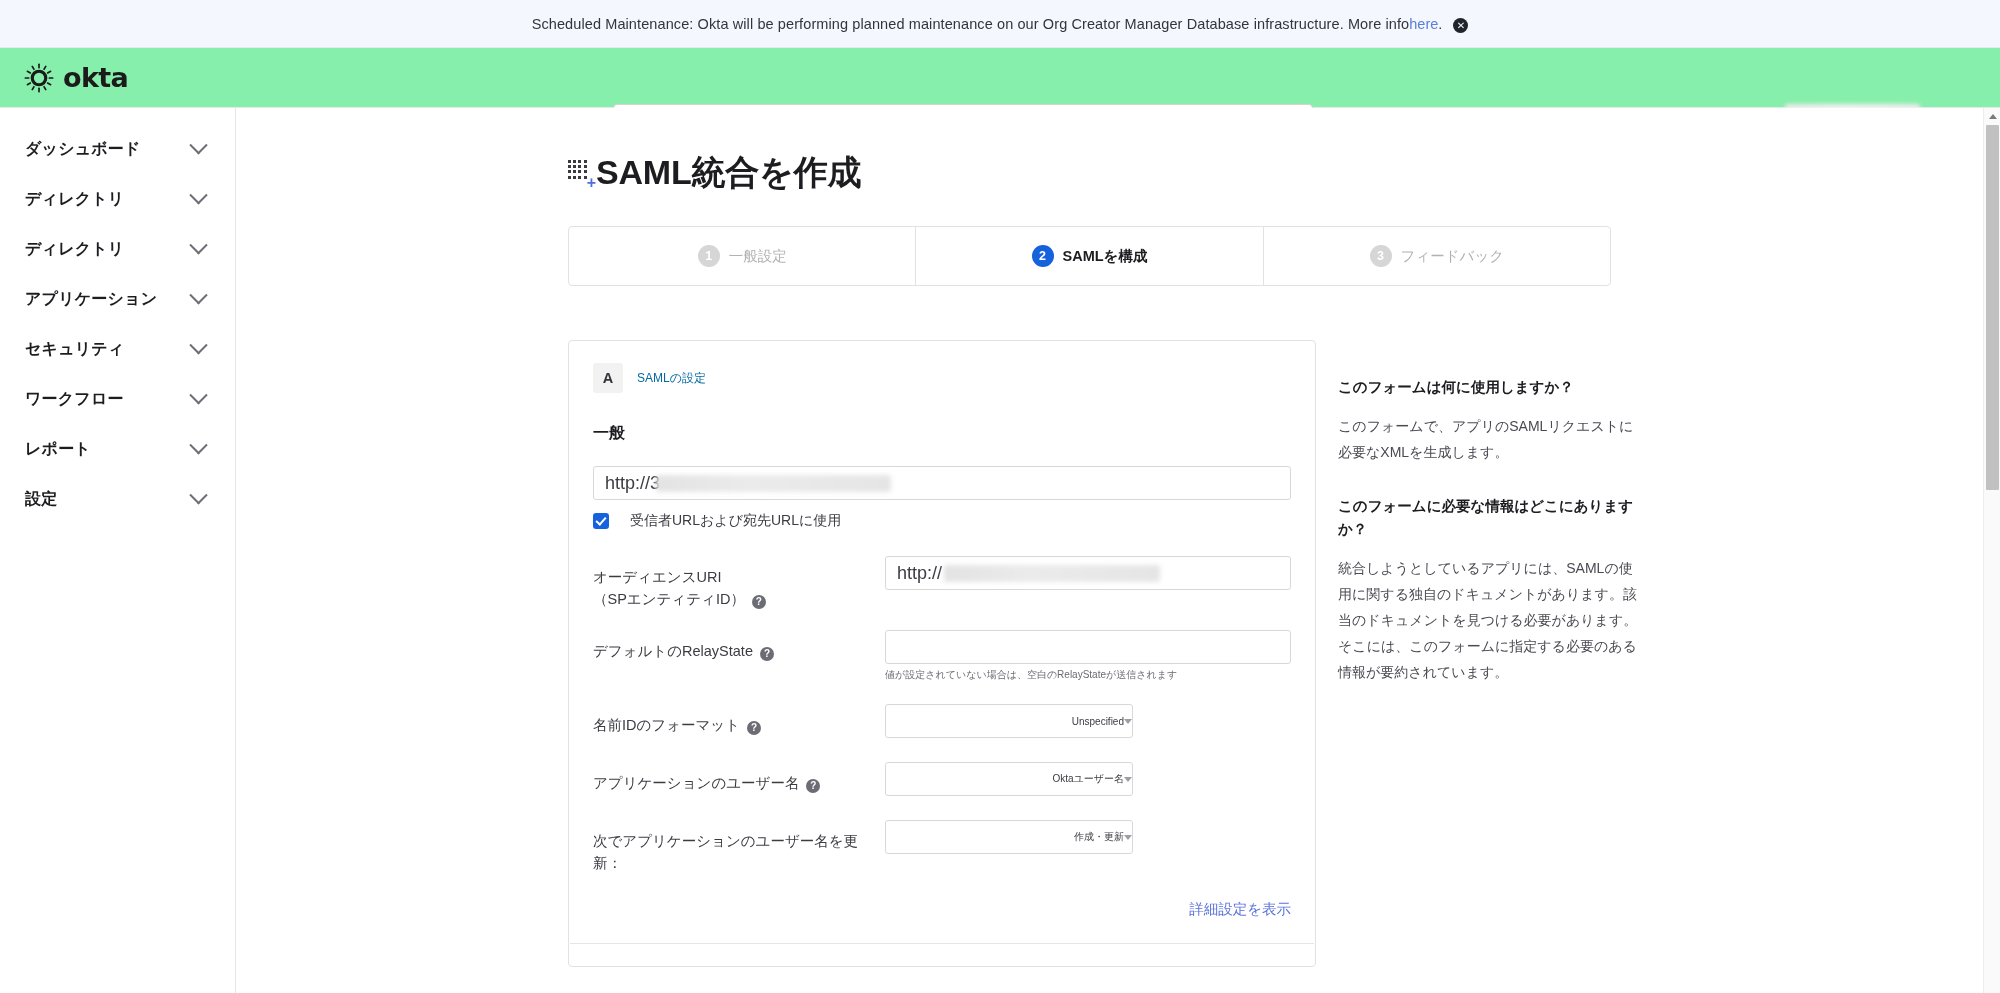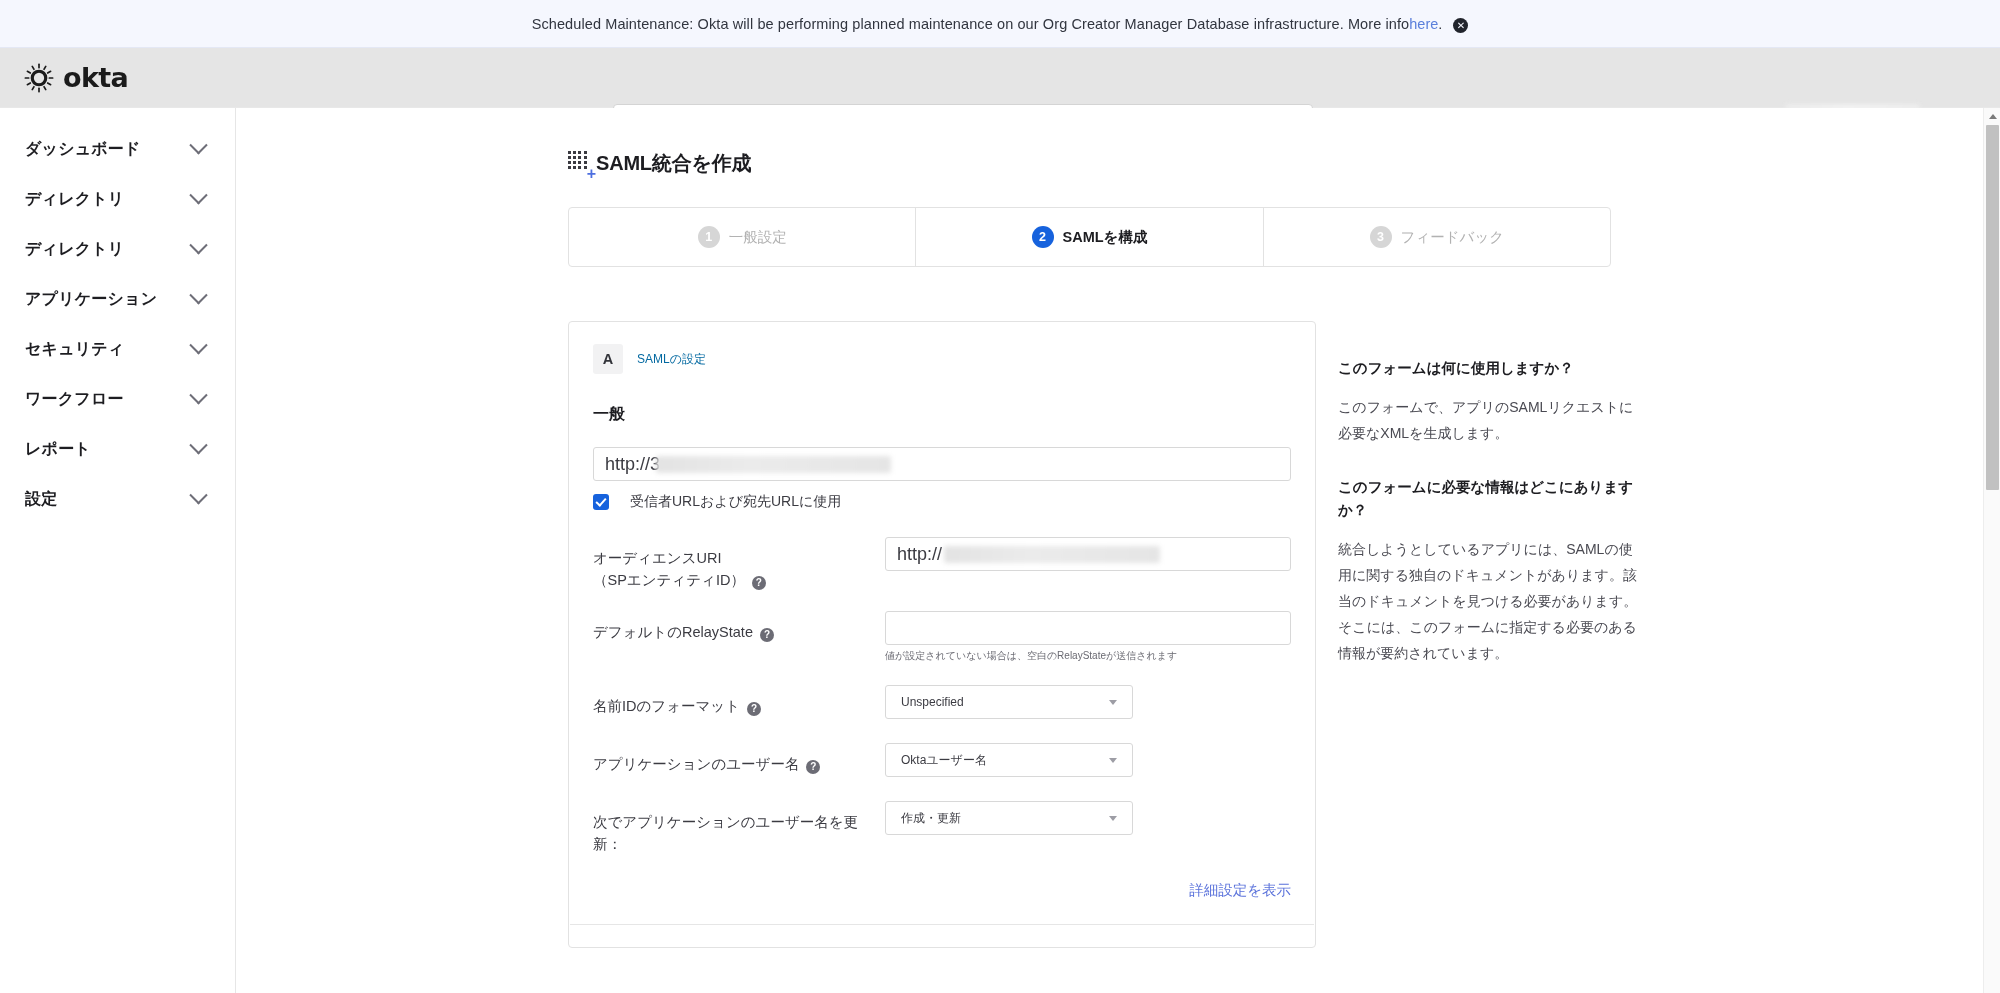--- a/index.html
+++ b/index.html
@@ -23,21 +23,21 @@
   .banner a { color: #5a7fdb; text-decoration: none; }
   .banner .close {
     margin-left: 11px; width: 15px; height: 15px; border-radius: 50%;
     background: #21242c; color: #f5f7fe; font-size: 10px; line-height: 15px;
     text-align: center; display: inline-block; cursor: pointer; font-weight: bold;
     position: relative; top: 2px;
   }
 
   
   .topbar {
-    height: 60px; background: #e5e5e5; border-bottom: 1px solid #e8e8e8;
+    height: 60px; background: #86efac; border-bottom: 1px solid #e8e8e8;
     display: flex; position: relative;
   }
   .logo-wrap { display:flex; align-items:center; margin-left: 24px; width: 230px; }
   .logo-mark { width: 30px; height: 30px; flex: none; }
   .logo-text { font-size: 27px; font-weight: 700; color: #1b1b1b; margin-left: 9px; letter-spacing: -.6px;
                font-family: "DejaVu Sans", sans-serif; }
   .searchbox {
     position: absolute; left: 613px; top: 56px; width: 700px; height: 42px;
     border: 1px solid #d4d4d4; border-radius: 4px; background: #fff;
     display: flex; align-items: center; padding: 0 13px;
@@ -72,21 +72,21 @@
   .inner { padding-left: 332px; padding-top: 42px; }
 
   
   .title-row { display: flex; align-items: center; margin-bottom: 30px; }
   .title-icon { width: 26px; height: 26px; position: relative; flex: none; margin-right: 2px; }
   .title-icon .dots { display: grid; grid-template-columns: repeat(4,3px); grid-template-rows: repeat(4,3px); gap: 2.2px; }
   .title-icon .dots i { background: #3a3a40; display:block; }
   .title-icon .plus {
     position: absolute; right: -2px; bottom: -2px; color: #4d6fe0; font-size: 16px; font-weight: 700; line-height: 10px;
   }
-  .page-title { font-size: 20px; font-weight: 600; color: #1d1d21; letter-spacing: -.2px; }
+  .page-title { font-size: 34px; font-weight: 600; color: #1d1d21; letter-spacing: -.2px; }
 
   
   .stepper {
     width: 1043px; height: 60px; border: 1px solid #e2e2e2; border-radius: 4px;
     display: flex; background: #fff; margin-bottom: 54px;
   }
   .step { flex: 1; display: flex; align-items: center; justify-content: center; gap: 9px; }
   .step + .step { border-left: 1px solid #e2e2e2; }
   .step .num {
     width: 22px; height: 22px; border-radius: 50%; background: #d6d6d6; color: #fff;
@@ -134,22 +134,22 @@
   }
   .cb:after {
     content: ""; position: absolute; left: 5px; top: 2px; width: 4px; height: 8px;
     border-right: 2px solid #fff; border-bottom: 2px solid #fff; transform: rotate(42deg);
   }
   .cbtxt { font-size: 14px; color: #3b3b42; }
   .hint { font-size: 10px; color: #6a6a72; line-height: 22px; width: 300px; }
 
   .sel {
     width: 248px; height: 34px; border: 1px solid #d8d8d8; border-radius: 3px; background: #fff;
-    display: flex; align-items: center; justify-content: space-between; padding: 0 15px;
-    font-size: 12px; color: #3b3b42; cursor: pointer;
+    display: flex; align-items: center; justify-content: flex-end; padding: 0 0;
+    font-size: 10px; color: #3b3b42; cursor: pointer;
   }
   .caret { width: 0; height: 0; border-left: 4px solid transparent; border-right: 4px solid transparent;
            border-top: 5px solid #9d9da5; }
 
   .adv-row { display: flex; justify-content: flex-end; padding: 26px 24px 24px 24px; }
   .adv-link { font-size: 14.5px; color: #5a72db; cursor: pointer; }
   .card-divider { border-top: 1px solid #e6e6e6; margin: 0 1px; }
   .card-tail { height: 22px; }
 
   

